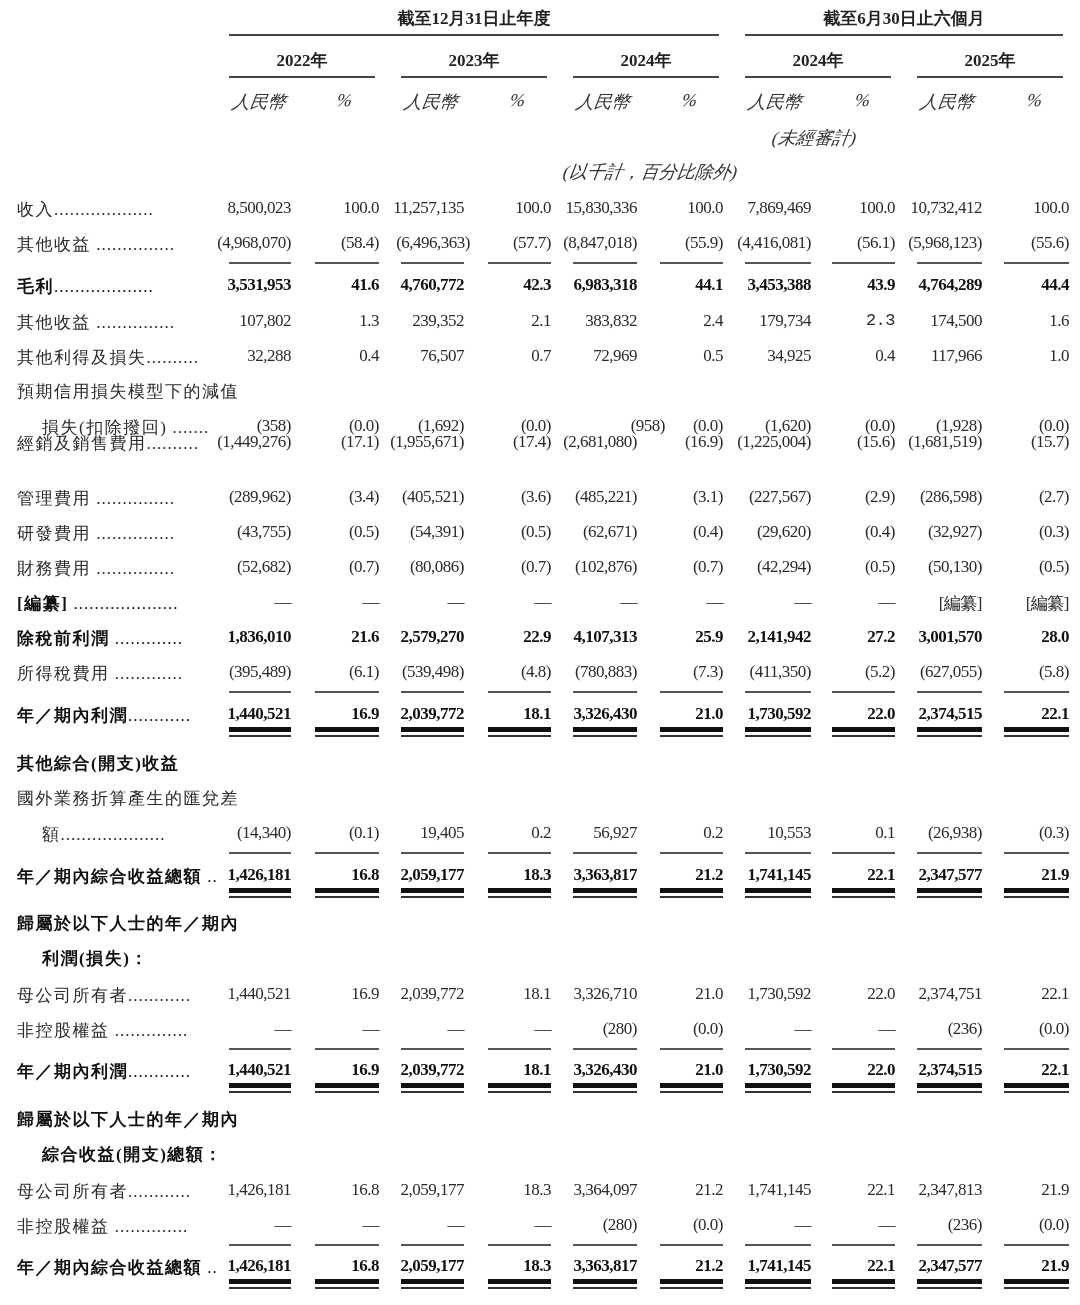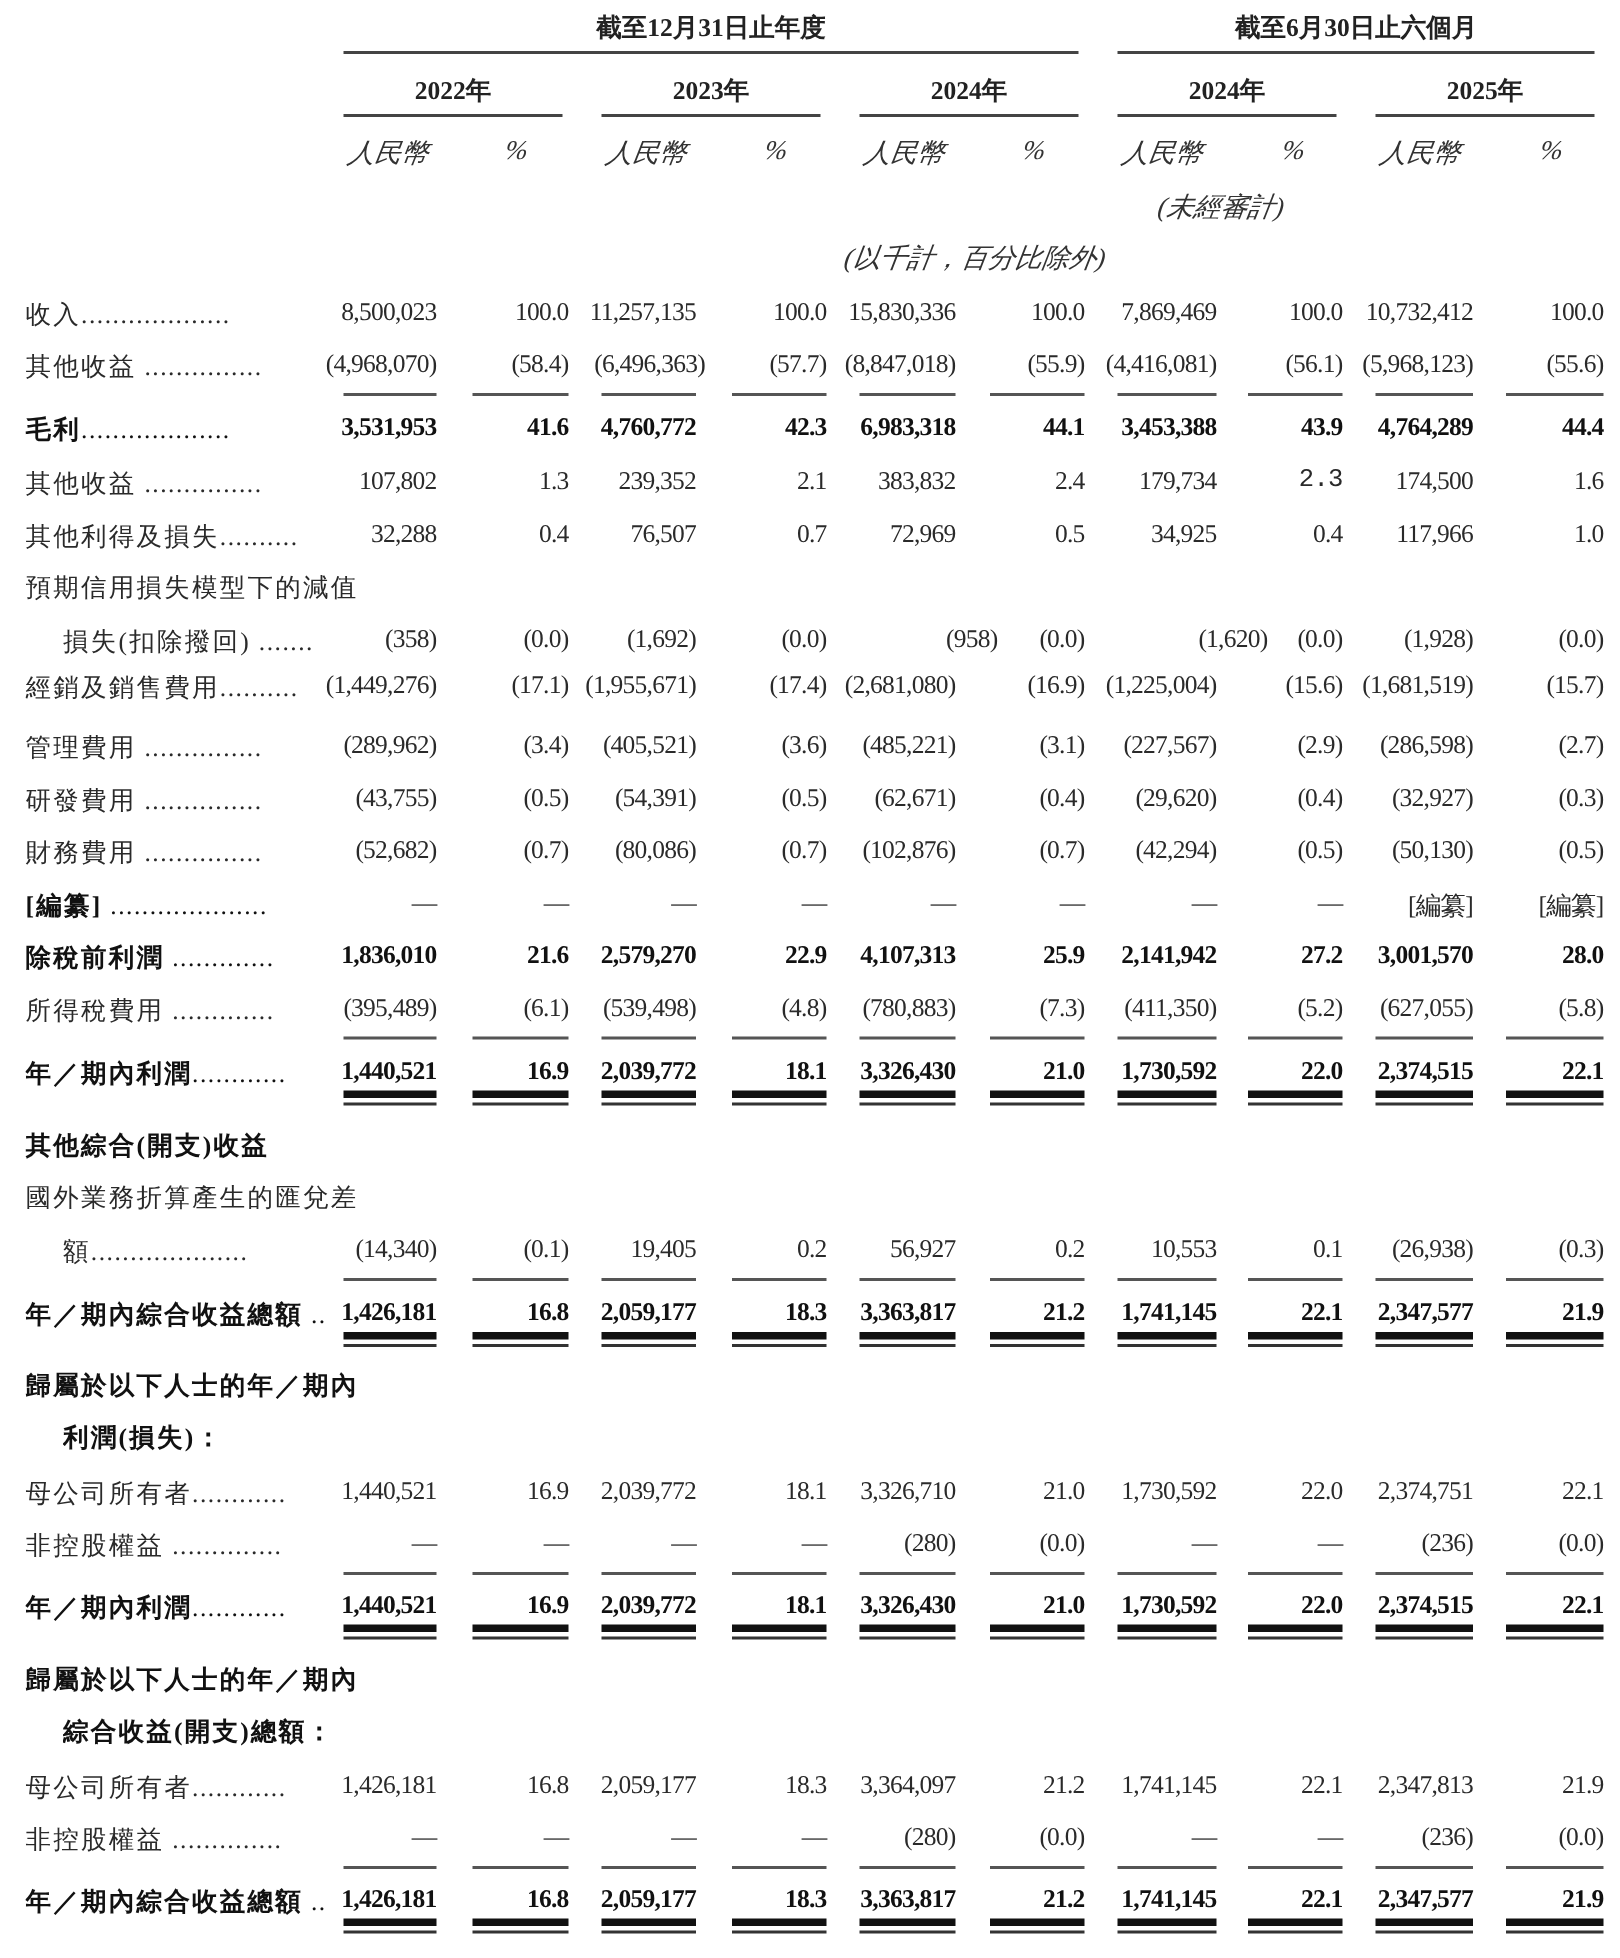--- a/index.html
+++ b/index.html
@@ -136,26 +136,26 @@
       <div class="lbl full"><span>預期信用損失模型下的減值</span><span style="font-weight: normal; letter-spacing: 1px;"></span></div>
     </div>
     <div class="row" style="top: 416px;">
       <div class="lbl ind"><span>損失(扣除撥回)</span><span style="font-weight: normal; letter-spacing: 1px;"> .......</span></div>
       <div class="cell" style="left: 181px; width: 110px;">(358)</div>
       <div class="cell" style="left: 269px; width: 110px;">(0.0)</div>
       <div class="cell" style="left: 354px; width: 110px;">(1,692)</div>
       <div class="cell" style="left: 441px; width: 110px;">(0.0)</div>
       <div class="cell" style="left: 551px; width: 114px;">(958)</div>
       <div class="cell" style="left: 613px; width: 110px;">(0.0)</div>
-      <div class="cell" style="left: 701px; width: 110px; padding-left: 34px;">(1,620)</div>
+      <div class="cell" style="left: 701px; width: 110px;">(1,620)</div>
       <div class="cell" style="left: 785px; width: 110px;">(0.0)</div>
       <div class="cell" style="left: 872px; width: 110px;">(1,928)</div>
       <div class="cell" style="left: 959px; width: 110px;">(0.0)</div>
     </div>
-    <div class="row" style="top: 447px;">
+    <div class="row" style="top: 432px;">
       <div class="lbl"><span>經銷及銷售費用</span><span style="font-weight: normal; letter-spacing: 1px;">..........</span></div>
       <div class="cell" style="left: 181px; width: 110px;">(1,449,276)</div>
       <div class="cell" style="left: 269px; width: 110px;">(17.1)</div>
       <div class="cell" style="left: 354px; width: 110px;">(1,955,671)</div>
       <div class="cell" style="left: 441px; width: 110px;">(17.4)</div>
       <div class="cell" style="left: 527px; width: 110px;">(2,681,080)</div>
       <div class="cell" style="left: 613px; width: 110px;">(16.9)</div>
       <div class="cell" style="left: 701px; width: 110px;">(1,225,004)</div>
       <div class="cell" style="left: 785px; width: 110px;">(15.6)</div>
       <div class="cell" style="left: 872px; width: 110px;">(1,681,519)</div>

